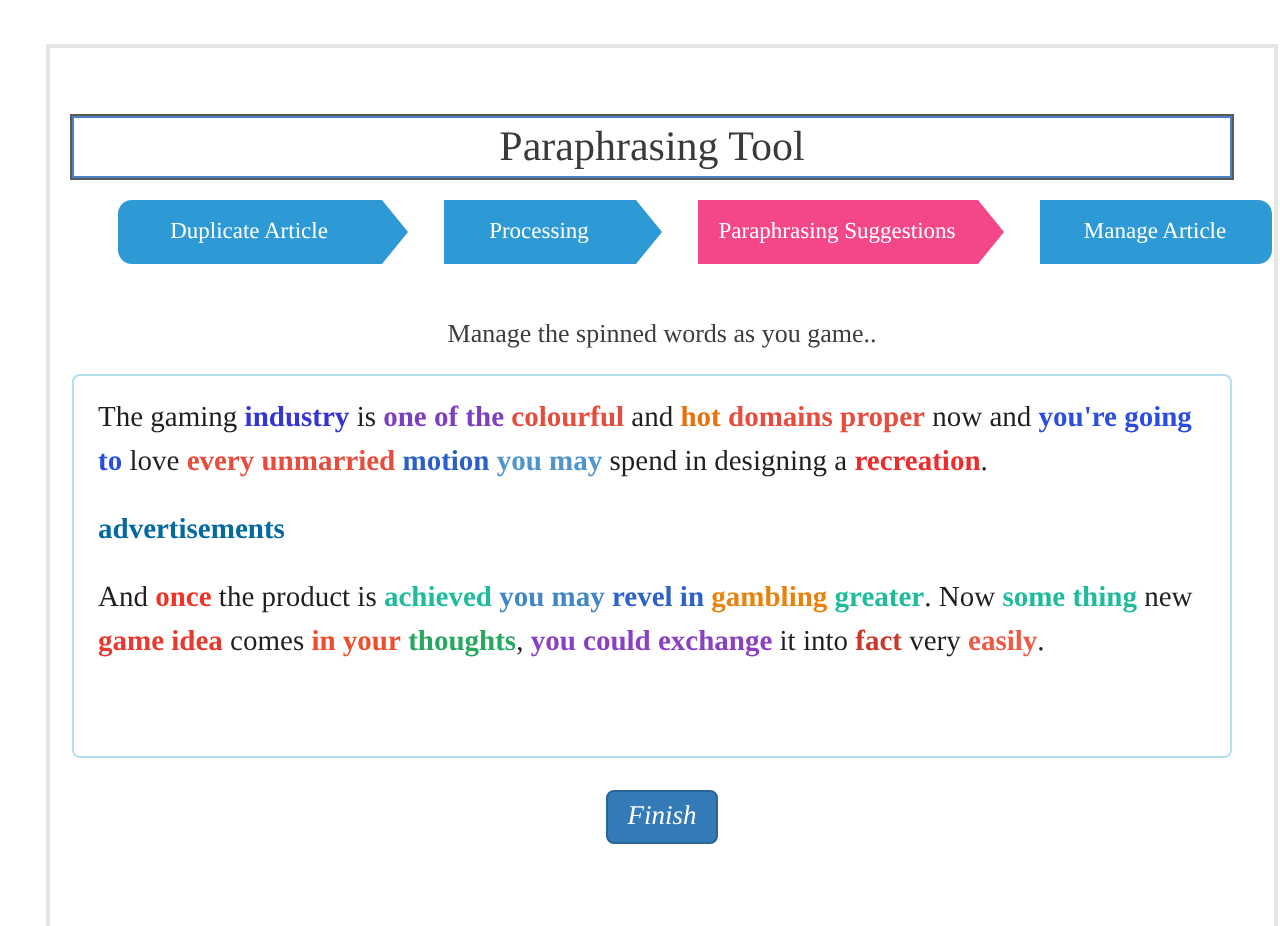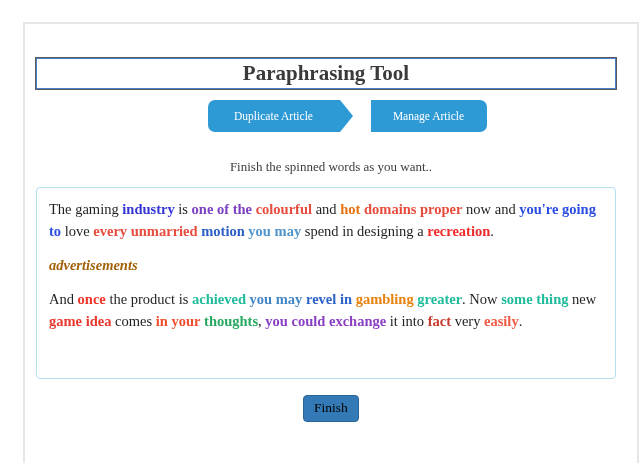--- a/index.html
+++ b/index.html
@@ -10,21 +10,21 @@
     border:2px solid #e6e6e6; background:#ffffff;
   }
   .title-box {
     margin:33px 20px 0 10px;
     border:1px solid #5a5a5a;
   }
   .title-box-inner {
     border:1px solid #4b80c8;
     text-align:center; padding:2px 0 3px;
   }
-  .page-title { font-size:21px; font-weight:bold; color:#3a3a3a; line-height:24px; }
+  .page-title { font-size:21px; font-weight:normal; color:#3a3a3a; line-height:24px; }
 
   .breadcrumb {
     margin-top:10px; display:flex; justify-content:center; align-items:center;
     padding-left:32px; height:32px;gap:26px;
   }
   .step {
     position:relative; height:32px; line-height:32px; color:#ffffff;
     background:#2e9ad5; font-size:11.5px; text-align:center;
     flex:0 0 auto;
   }
@@ -56,47 +56,54 @@
     margin:12px 21px 0 11px; height:192px;
     border:1px solid #b5e0f2; border-radius:4px; background:#ffffff;
     padding:10px 12px; overflow:hidden;
   }
   .editor p { font-size:14.5px; line-height:22px; color:#1f1f1f; margin:0 0 12px; }
   .editor .w { cursor:pointer; }
 
   .finish {
     display:block; margin:16px auto 0; padding:4px 10px 5px;
     background:#337ab7; border:1px solid #2a6496; border-radius:4px;
-    color:#000000; font-size:13.5px; font-family:"Liberation Serif","DejaVu Serif",serif;
+    color:#ffffff; font-size:13.5px; font-family:"Liberation Serif","DejaVu Serif",serif;
     cursor:pointer;
+    font-style:italic;
   }
 </style>
 </head>
 <body>
 
 <div class="container">
 
   <div class="title-box">
     <div class="title-box-inner">
       <h1 class="page-title">Paraphrasing Tool</h1>
     </div>
   </div>
 
   <div class="breadcrumb">
     <div class="step s1">
       <span>Duplicate Article</span>
     </div>
+    <div class="step s2">
+      <span>Processing</span>
+    </div>
+    <div class="step s3 active">
+      <span>Paraphrasing Suggestions</span>
+    </div>
     <div class="step s4">
       <span>Manage Article</span>
     </div>
   </div>
 
-  <div class="subtitle">Finish the spinned words as you want..</div>
+  <div class="subtitle">Manage the spinned words as you game..</div>
 
   <div class="editor">
     <p><span>The gaming </span><span class="w" style="color: rgb(52, 52, 214); font-weight: bold;">industry</span><span> is </span><span class="w" style="color: rgb(125, 63, 193); font-weight: bold;">one of the</span><span> </span><span class="w" style="color: rgb(231, 76, 60); font-weight: bold;">colourful</span><span> and </span><span class="w" style="color: rgb(232, 113, 13); font-weight: bold;">hot</span><span> </span><span class="w" style="color: rgb(231, 76, 60); font-weight: bold;">domains</span><span> </span><span class="w" style="color: rgb(231, 76, 60); font-weight: bold;">proper</span><span> now and </span><span class="w" style="color: rgb(43, 78, 224); font-weight: bold;">you're going to</span><span> love </span><span class="w" style="color: rgb(231, 76, 60); font-weight: bold;">every unmarried</span><span> </span><span class="w" style="color: rgb(43, 95, 199); font-weight: bold;">motion</span><span> </span><span class="w" style="color: rgb(79, 148, 205); font-weight: bold;">you may</span><span> spend in designing a </span><span class="w" style="color: rgb(239, 43, 43); font-weight: bold;">recreation</span><span>.</span></p>
-    <p><span class="w" style="color: #a16207; font-weight: bold; font-style: italic;">advertisements</span></p>
+    <p><span class="w" style="color: #0369a1; font-weight: bold;">advertisements</span></p>
     <p><span>And </span><span class="w" style="color: rgb(239, 52, 39); font-weight: bold;">once</span><span> the product is </span><span class="w" style="color: rgb(31, 188, 156); font-weight: bold;">achieved</span><span> </span><span class="w" style="color: rgb(65, 134, 198); font-weight: bold;">you may</span><span> </span><span class="w" style="color: rgb(45, 99, 200); font-weight: bold;">revel in</span><span> </span><span class="w" style="color: rgb(232, 130, 12); font-weight: bold;">gambling</span><span> </span><span class="w" style="color: rgb(31, 188, 156); font-weight: bold;">greater</span><span>. Now </span><span class="w" style="color: rgb(31, 188, 156); font-weight: bold;">some thing</span><span> new </span><span class="w" style="color: rgb(232, 57, 46); font-weight: bold;">game</span><span> </span><span class="w" style="color: rgb(232, 57, 46); font-weight: bold;">idea</span><span> comes </span><span class="w" style="color: rgb(238, 78, 44); font-weight: bold;">in your</span><span> </span><span class="w" style="color: rgb(39, 168, 96); font-weight: bold;">thoughts</span><span>, </span><span class="w" style="color: rgb(138, 63, 196); font-weight: bold;">you could exchange</span><span> it into </span><span class="w" style="color: rgb(200, 57, 43); font-weight: bold;">fact</span><span> very </span><span class="w" style="color: rgb(239, 90, 69); font-weight: bold;">easily</span><span>.</span></p>
   </div>
 
   <button class="finish">Finish</button>
 
 </div>
 
 </body></html>

